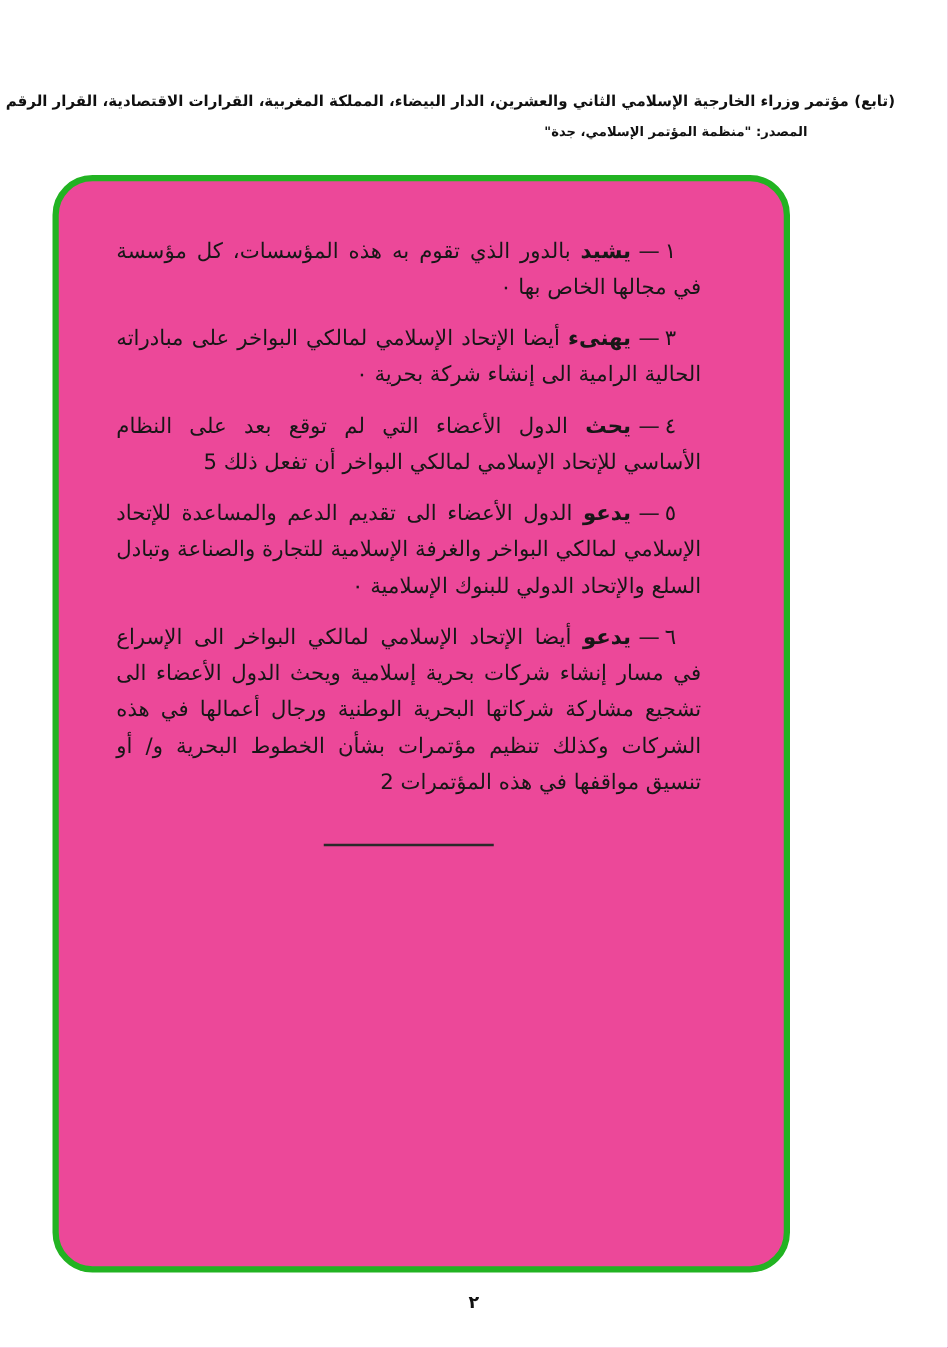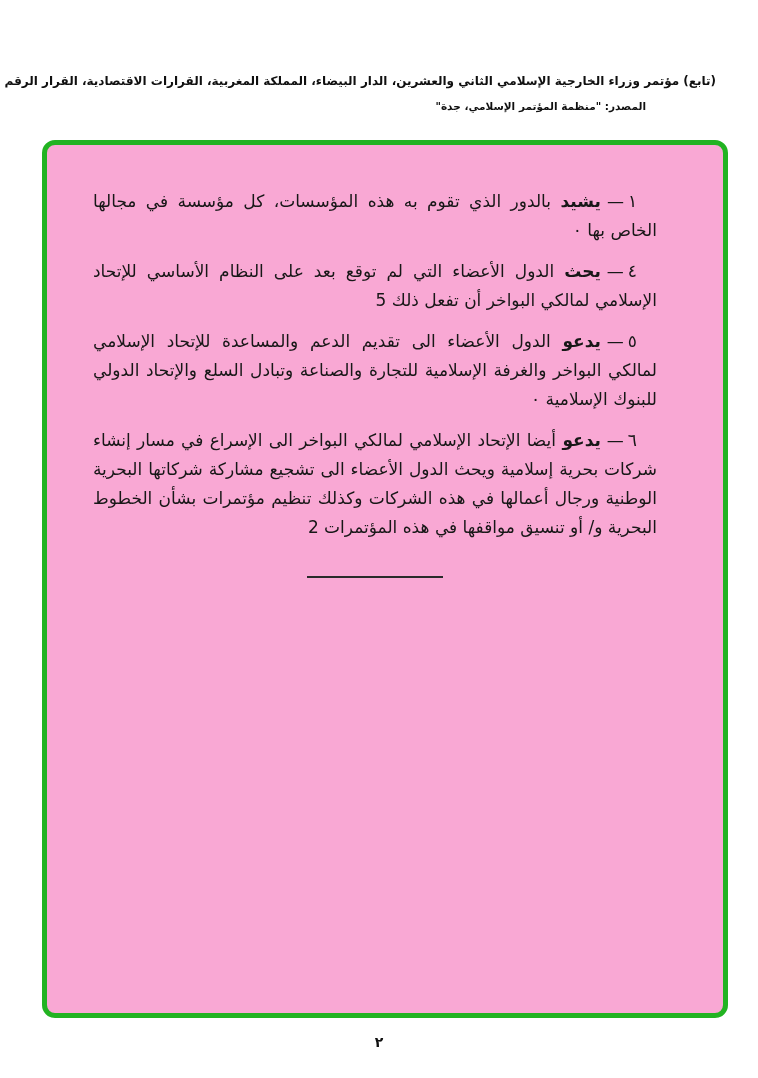--- a/index.html
+++ b/index.html
@@ -38,26 +38,26 @@
     font-size: 10.5px;
     font-weight: bold;
     color: #101010;
   }
 
   
   .green-box {
     position: absolute;
     left: 42px;
     top: 140px;
-    width: 686px;
+    width: 590px;
     height: 878px;
     box-sizing: border-box;
     border: 5px solid var(--border-green, #22b322);
-    border-radius: 13px;
-    background: #f9a8d4;
+    border-radius: 32px;
+    background: #ec4899;
   }
   .content {
     position: absolute;
     top: 42px;
     right: 66px;
     left: 46px;
     direction: rtl;
     text-align: justify;
     font-size: 17px;
     line-height: 29px;
@@ -105,20 +105,24 @@
 
 <div class="green-box">
   <div class="content" lang="ar">
 
     <p class="item">
       <span class="num">١</span><span class="dash">—</span><span class="lead">يشيد</span>
       <span class="body-text">بالدور الذي تقوم به هذه المؤسسات، كل مؤسسة في مجالها الخاص بها ٠</span>
     </p>
 
 
+    <p class="item">
+      <span class="num">٣</span><span class="dash">—</span><span class="lead">يهنىء</span>
+      <span class="body-text">أيضا الإتحاد الإسلامي لمالكي البواخر على مبادراته الحالية الرامية الى إنشاء شركة بحرية ٠</span>
+    </p>
 
     <p class="item">
       <span class="num">٤</span><span class="dash">—</span><span class="lead">يحث</span>
       <span class="body-text">الدول الأعضاء التي لم توقع بعد على النظام الأساسي للإتحاد الإسلامي لمالكي البواخر أن تفعل ذلك 5</span>
     </p>
 
     <p class="item">
       <span class="num">٥</span><span class="dash">—</span><span class="lead">يدعو</span>
       <span class="body-text">الدول الأعضاء الى تقديم الدعم والمساعدة للإتحاد الإسلامي لمالكي البواخر والغرفة الإسلامية للتجارة والصناعة وتبادل السلع والإتحاد الدولي للبنوك الإسلامية ٠</span>
     </p>

